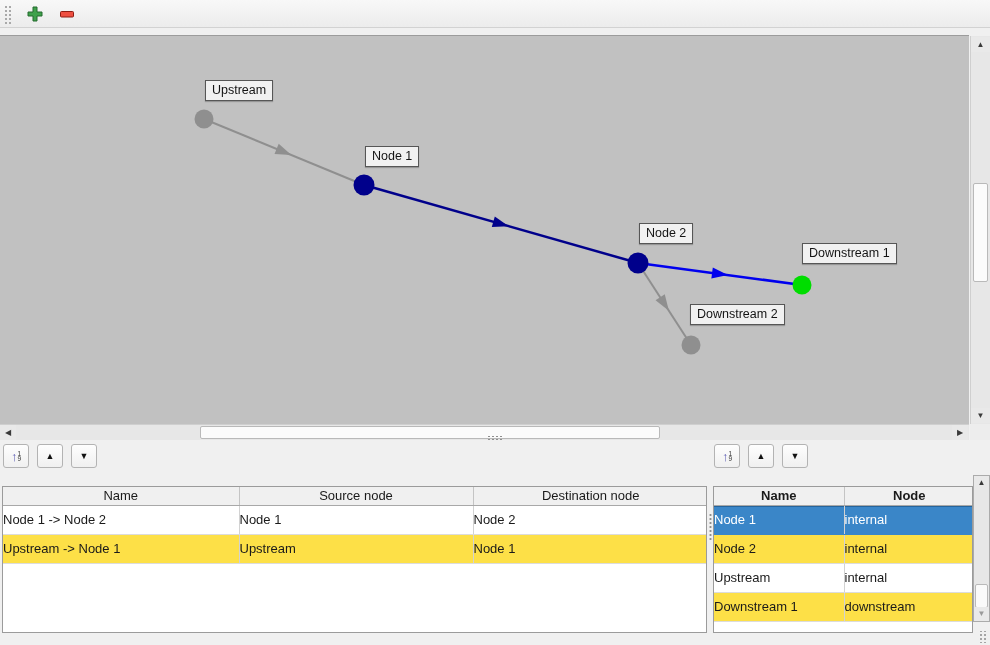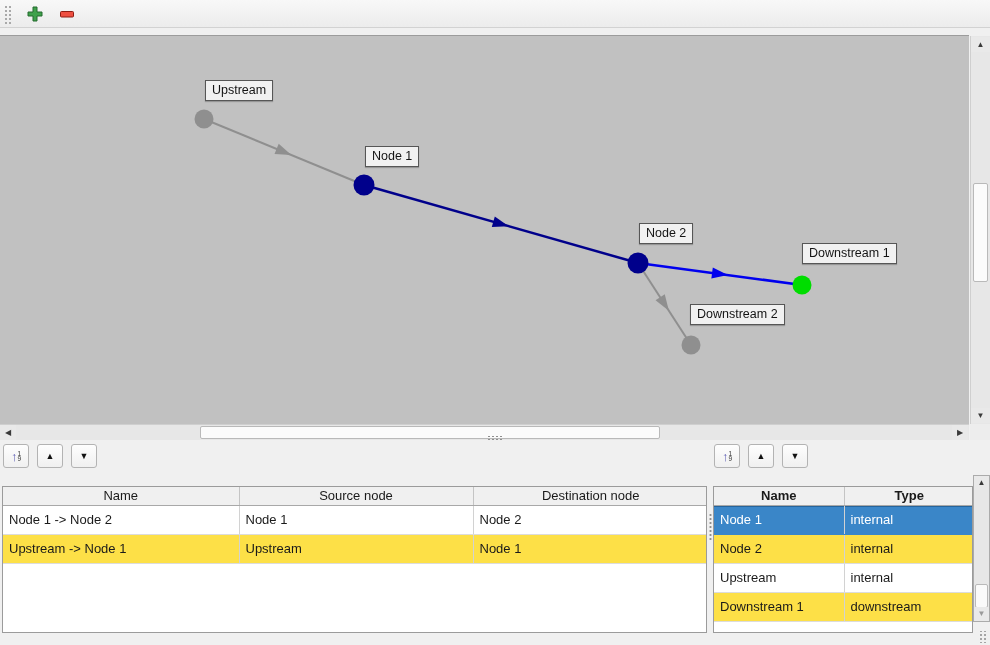--- a/index.html
+++ b/index.html
@@ -89,21 +89,21 @@
   .tablebox.edges { left:2px;  width:705px; }
   .tablebox.nodes { left:713px; width:260px; }
   table { border-collapse:collapse; width:100%; table-layout:fixed; font-size:13px; color:#1a1a1a; }
   th {
     height:18px; font-weight:normal; background:#f0f0f0; text-align:center;
     border-bottom:1px solid #a8a8a8; border-right:1px solid #c4c4c4; overflow:hidden;
   }
   th:last-child { border-right:none;margin-top:16px; }
   .nodes th { font-weight:bold; }
   td {
-    height:29px; padding-left:6px; vertical-align:middle; overflow:hidden; white-space:nowrap;
+    height:29px; padding-left:0; vertical-align:middle; overflow:hidden; white-space:nowrap;
     border-right:1px solid #d2d2d2; border-bottom:1px solid #dcdcdc; background:#fff;
   }
   td:last-child { border-right:none; }
   tr.alt td { background:#fde047; }
   tr.selected td {
     background:#3a86c8; color:#fff; border-bottom-color:#3a86c8;
     box-shadow: inset 0 1px 0 rgba(15,60,100,.45);
   }
   .edges col:nth-child(1){ width:236px; } .edges col:nth-child(2){ width:234px; } .edges col:nth-child(3){ width:235px; }
   .nodes col:nth-child(1){ width:130px; } .nodes col:nth-child(2){ width:130px; }
@@ -267,21 +267,21 @@
 
     <div class="tablebox nodes">
       <table>
         <colgroup>
             <col>
             <col>
           </colgroup>
         <thead>
             <tr id="nodes-head">
               <th>Name</th>
-              <th>Type</th>
+              <th>Node</th>
             </tr>
           </thead>
         <tbody id="nodes-body">
             <tr class="selected">
               <td>Node 1</td>
               <td>internal</td>
             </tr>
             <tr class="alt">
               <td>Node 2</td>
               <td>internal</td>

